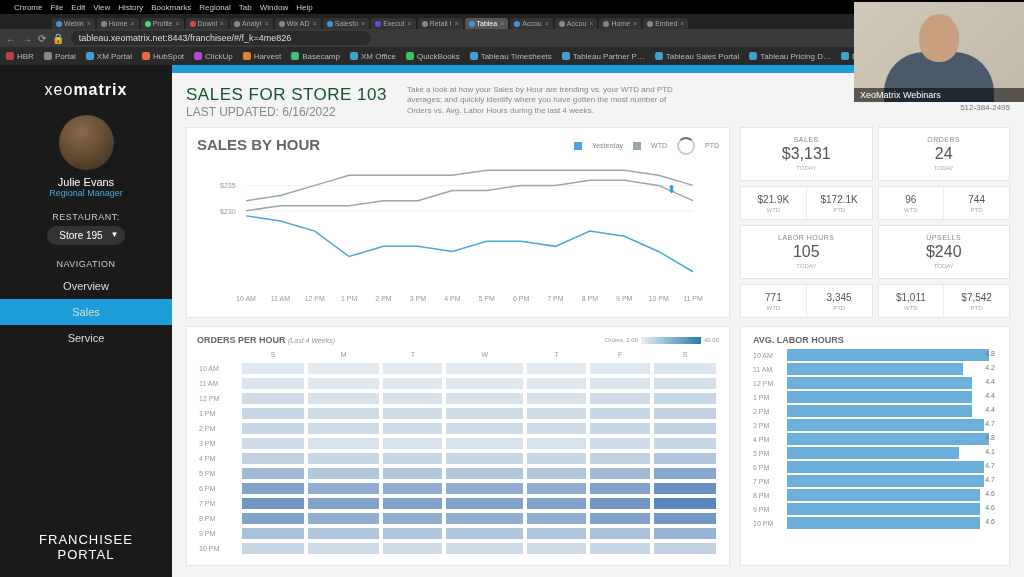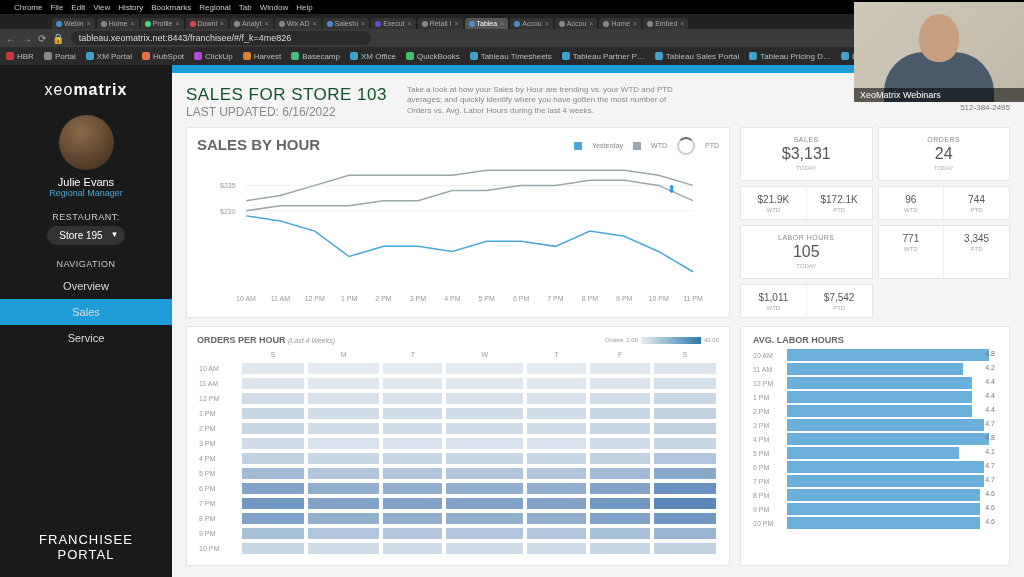--- a/index.html
+++ b/index.html
@@ -279,20 +279,25 @@
               <div class="half">
                 <div class="val">744</div>
                 <div class="sub">PTD</div>
               </div>
             </div>
             <div class="kpi">
               <div class="lbl">LABOR HOURS</div>
               <div class="val">105</div>
               <div class="sub">TODAY</div>
             </div>
+            <div class="kpi">
+              <div class="lbl">UPSELLS</div>
+              <div class="val">$240</div>
+              <div class="sub">TODAY</div>
+            </div>
             <div class="kpi split">
               <div class="half">
                 <div class="val">771</div>
                 <div class="sub">WTD</div>
               </div>
               <div class="half">
                 <div class="val">3,345</div>
                 <div class="sub">PTD</div>
               </div>
             </div>

